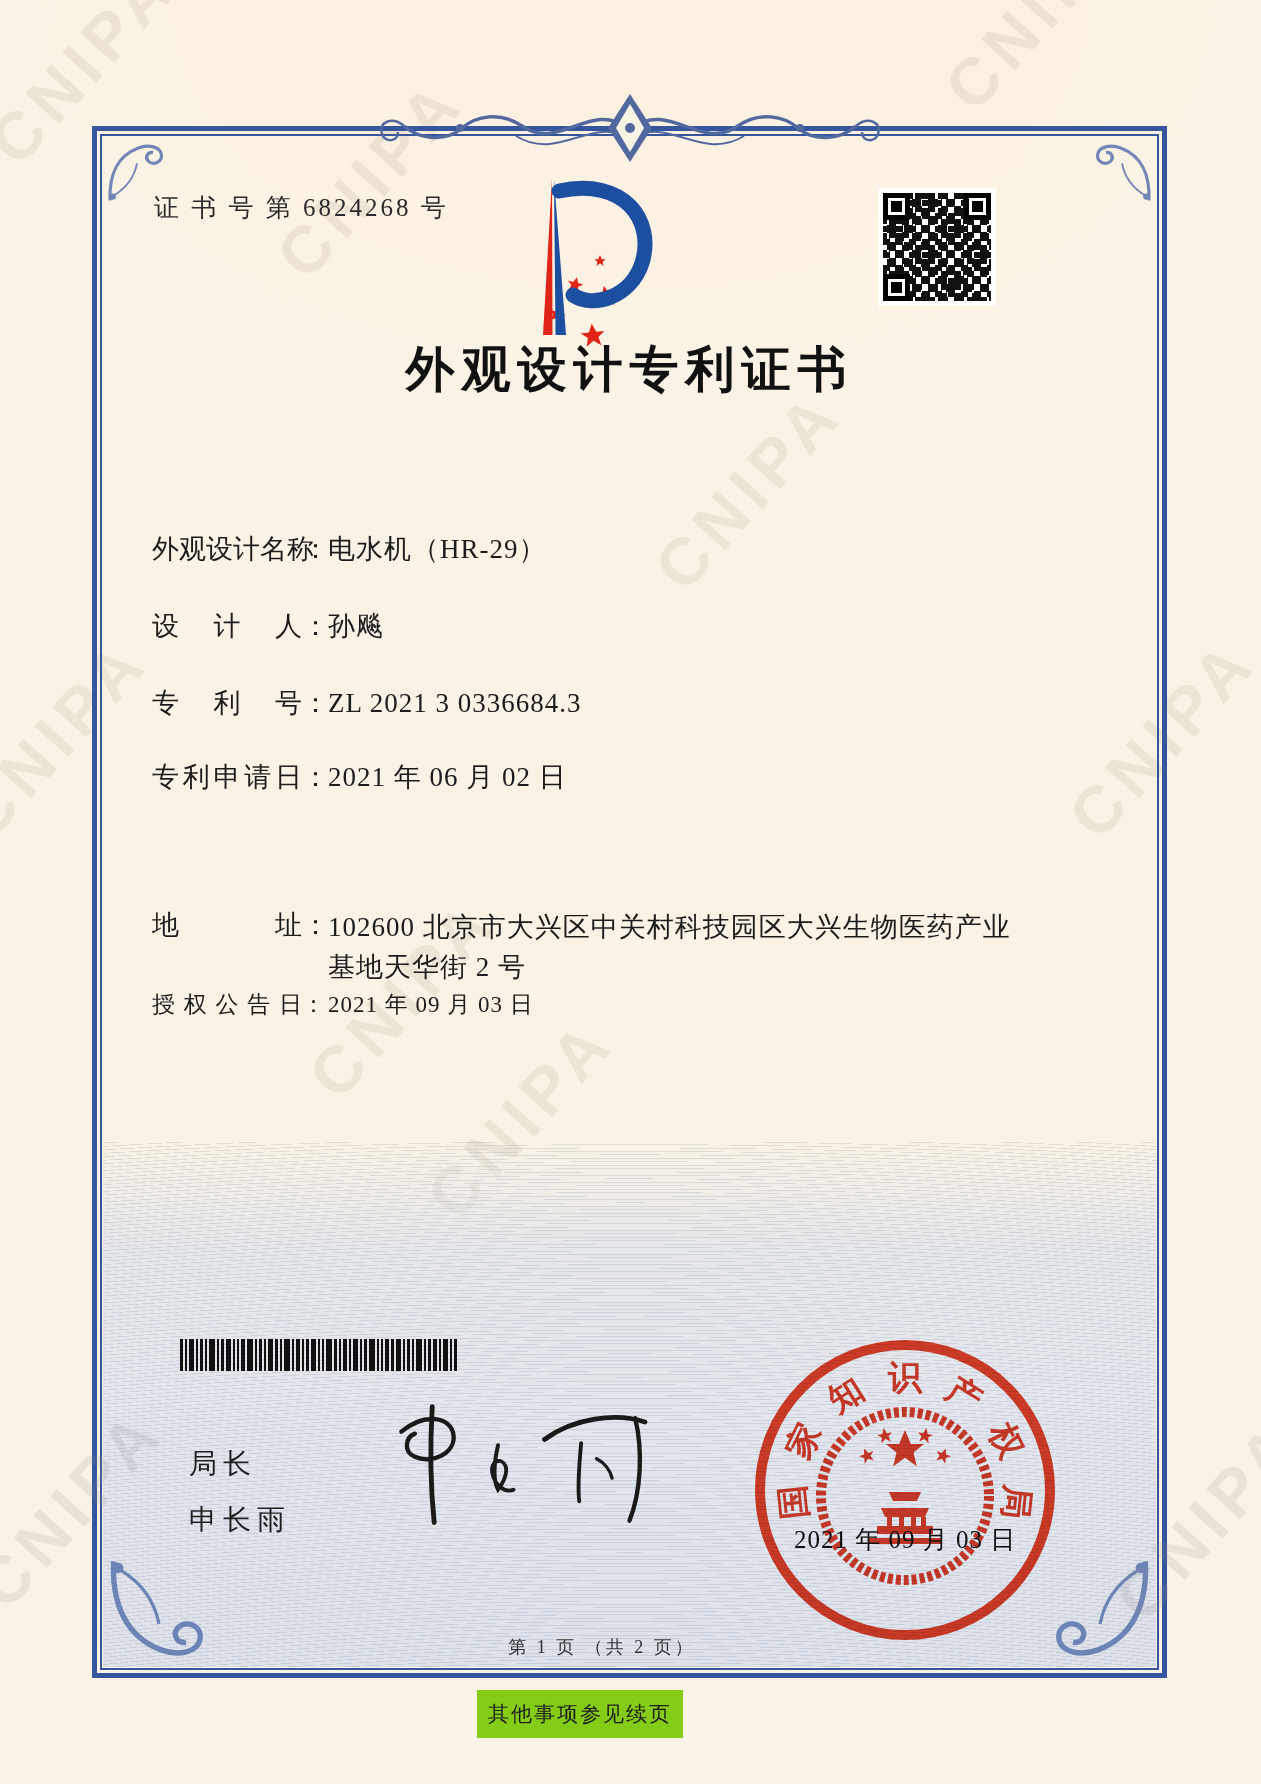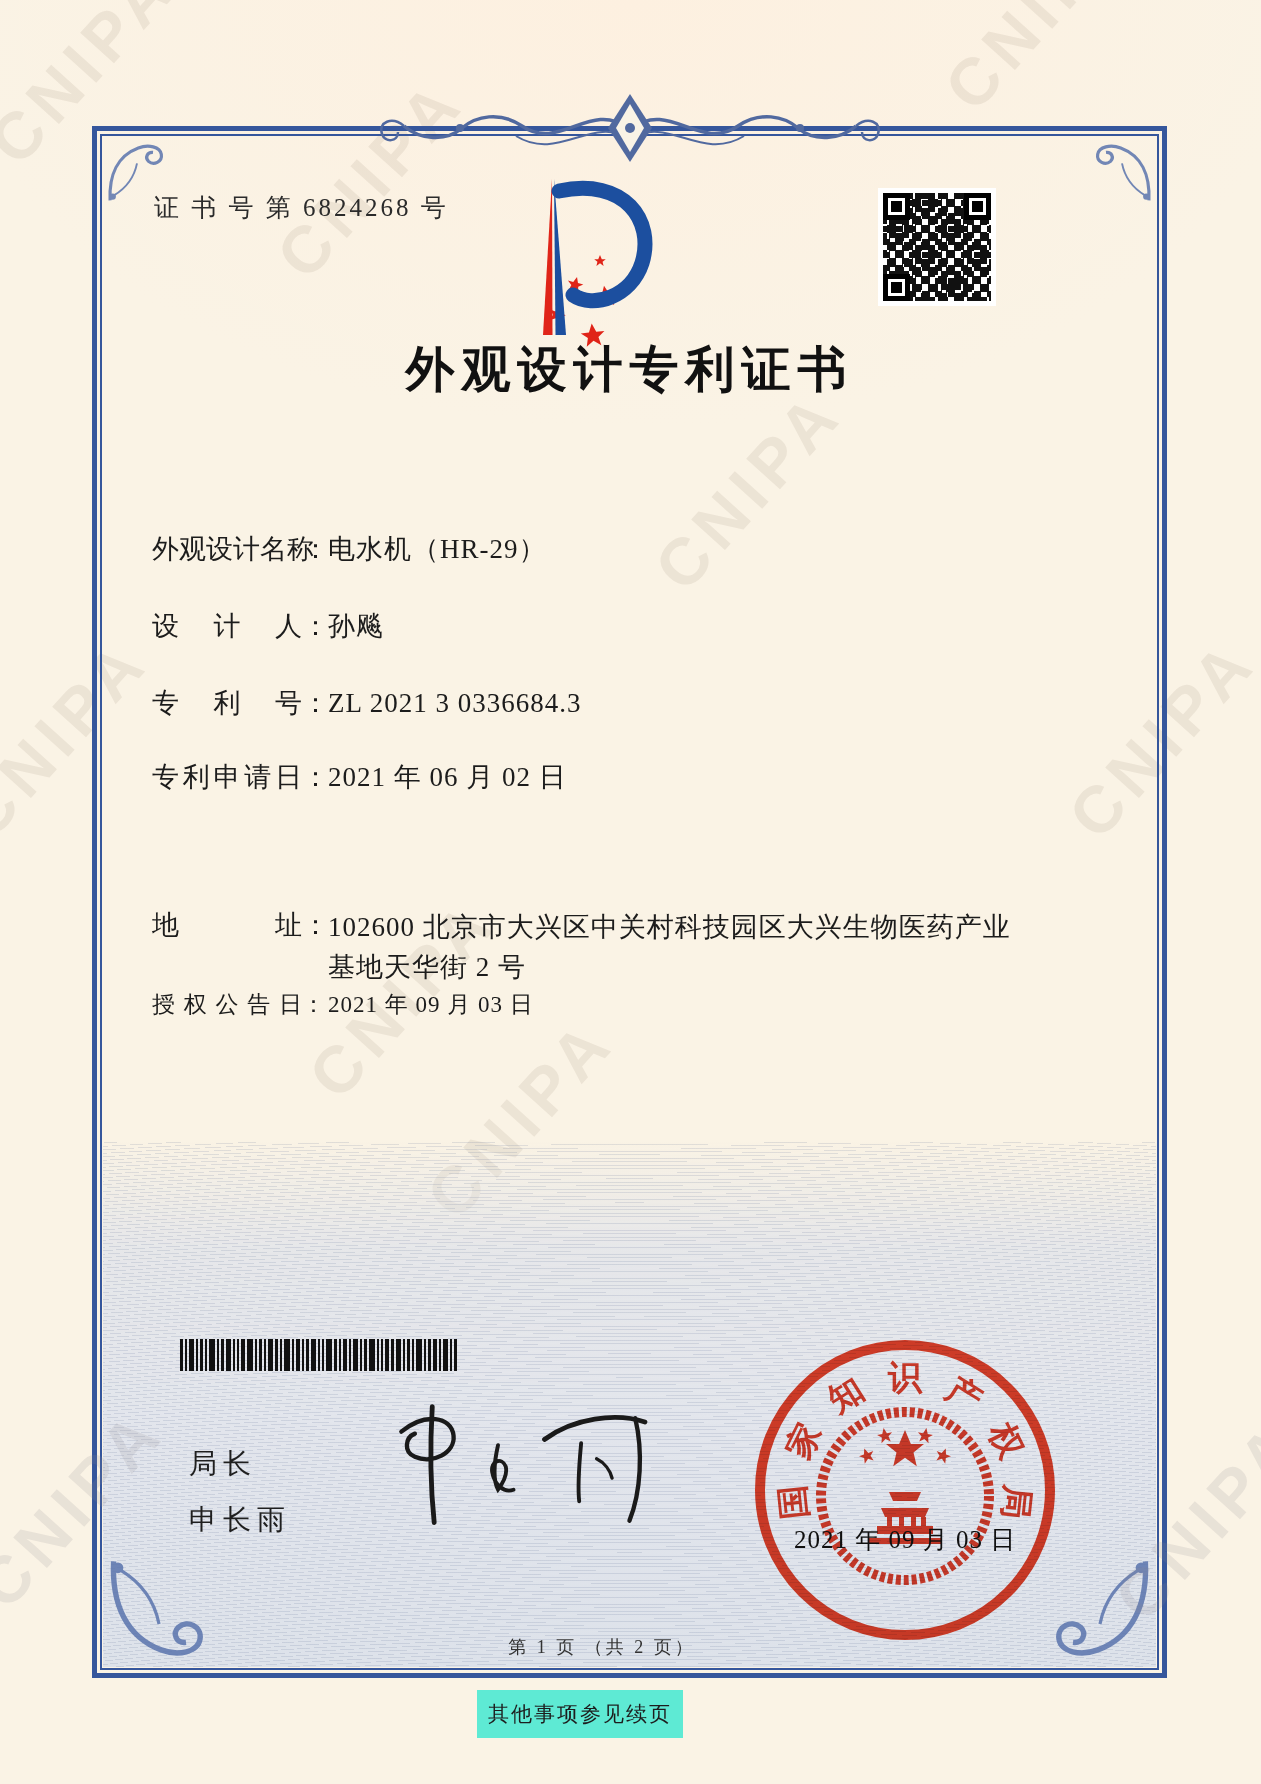--- a/index.html
+++ b/index.html
@@ -71,21 +71,21 @@
   .sc2{left:91px;top:55px;transform:translate(-50%,-50%) rotate(-32deg);}
   .sc3{left:150px;top:38px;transform:translate(-50%,-50%);}
   .sc4{left:209px;top:55px;transform:translate(-50%,-50%) rotate(32deg);}
   .sc5{left:251px;top:101px;transform:translate(-50%,-50%) rotate(64deg);}
   .sc6{left:261px;top:162px;transform:translate(-50%,-50%) rotate(96deg);}
   .emblem{position:absolute;left:50px;top:56px;}
   .seal-date{position:absolute;left:808px;top:1392px;transform:translateX(-50%);z-index:5;
              font-size:25px;color:#101010;letter-spacing:1px;white-space:nowrap;}
   .page-info{position:absolute;left:505px;top:1504px;transform:translateX(-50%);
              font-size:18px;color:#333;letter-spacing:3px;white-space:nowrap;z-index:2;text-align:center;}
-  .note-label{position:absolute;left:477px;top:1690px;width:206px;height:48px;background:#5eead4;
+  .note-label{position:absolute;left:477px;top:1690px;width:206px;height:48px;background:#84cc16;
               display:flex;align-items:center;justify-content:center;z-index:2;
               font-size:21px;color:#1d1d1d;letter-spacing:2px;white-space:nowrap;}
 </style>
 </head>
 <body>
 
 <span class="wm" style="left:-38px;top:26px;">CNIPA</span>
 <span class="wm" style="left:250px;top:140px;">CNIPA</span>
 <span class="wm" style="left:918px;top:-28px;">CNIPA</span>
 <span class="wm" style="left:628px;top:452px;">CNIPA</span>

